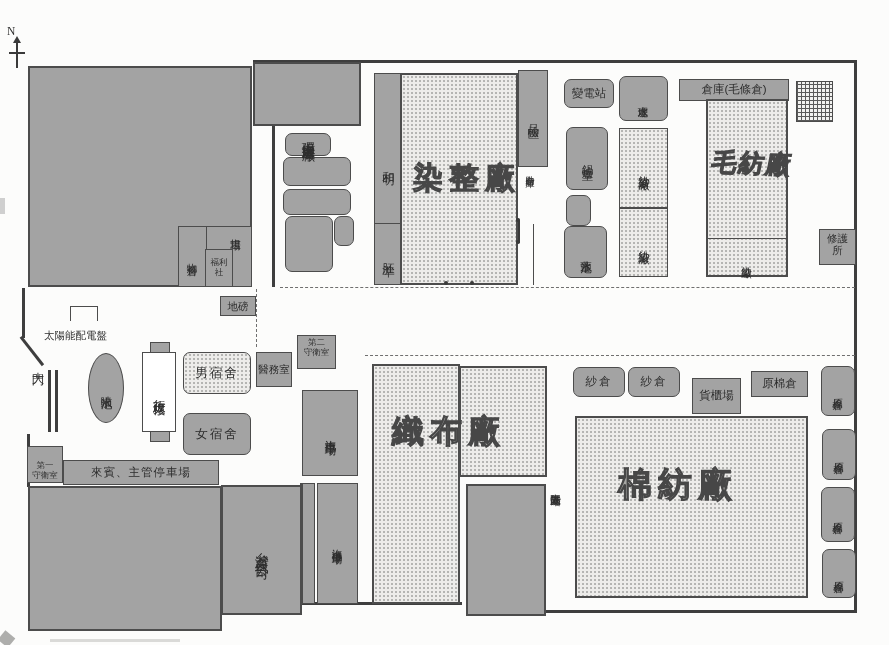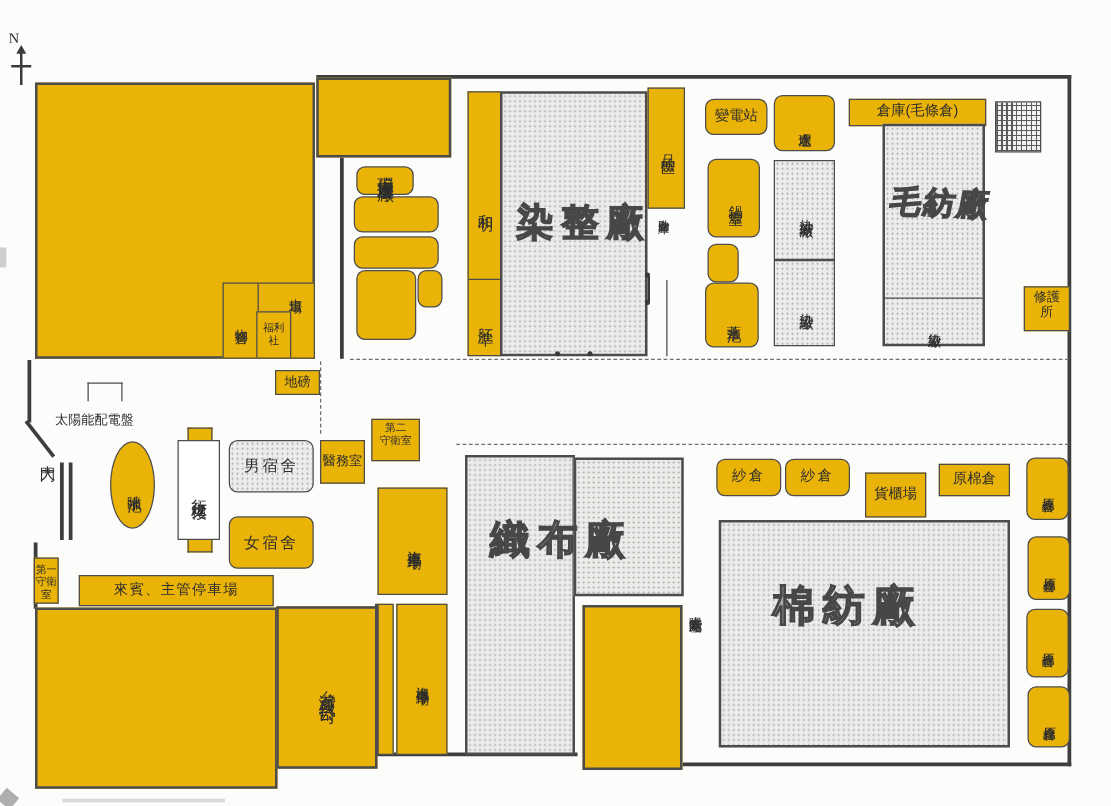--- a/index.html
+++ b/index.html
@@ -1,19 +1,19 @@
 <!DOCTYPE html>
 <html><head>
 <meta charset="utf-8">
 <style>
   html,body{margin:0;padding:0;background:#fff;}
   .map{position:relative;width:889px;height:645px;background:#fcfcfb;overflow:hidden;
        font-family:"Liberation Sans", sans-serif;color:#2d2d2d;}
   .abs{position:absolute;}
-  .bld{position:absolute;background:#eab308;border:1.6px solid #4c4c4c;box-sizing:border-box;
+  .bld{position:absolute;background:#a3a3a3;border:1.6px solid #4c4c4c;box-sizing:border-box;
        display:flex;align-items:center;justify-content:center;text-align:center;line-height:1.15;}
   .noflex{display:block;}
   .rnd{border-radius:7px;}
   .hatch{background-color:#edecea;
          background-image:radial-gradient(circle,#b3b3b1 0.7px,transparent 1px);
          background-size:4px 4px;}
   .xhatch{background-color:#f2f2f0;
           background-image:repeating-linear-gradient(0deg,#5a5a5a 0,#5a5a5a 1px,transparent 1px,transparent 4px),
                            repeating-linear-gradient(90deg,#5a5a5a 0,#5a5a5a 1px,transparent 1px,transparent 4px);}
   .vt{writing-mode:vertical-rl;text-orientation:upright;letter-spacing:2px;}
@@ -62,21 +62,21 @@
   <div class="dash-h" style="left:280px;top:287px;width:575px;"></div>
   <div class="dash-h" style="left:365px;top:355px;width:490px;"></div>
 
   <div class="abs" style="left:70px;top:306px;width:28px;height:15px;border:1.6px solid #4c4c4c;border-bottom:none;box-sizing:border-box;"></div>
   <div class="t fs10" style="left:44px;top:329px;">太陽能配電盤</div>
 
   <div class="t fs12 vt" style="left:29px;top:362px;height:52px;">大門</div>
   <div class="wall" style="left:48px;top:370px;width:2.5px;height:62px;"></div>
   <div class="wall" style="left:55px;top:370px;width:2.5px;height:62px;"></div>
 
-  <div class="bld noflex" style="left:27px;top:446px;width:20px;height:37px;border-width:1.5px;padding-top:4px;">
+  <div class="bld noflex" style="left:27px;top:446px;width:36px;height:37px;border-width:1.5px;padding-top:14px;">
     <div class="fs8" style="text-align:center;">第一</div>
     <div class="fs8" style="text-align:center;">守衛室</div>
   </div>
 
   <div class="bld fs11" style="left:63px;top:460px;width:156px;height:25px;border-width:1.6px;letter-spacing:1px;">來賓、主管停車場</div>
 
   <div class="bld" style="left:28px;top:486px;width:194px;height:145px;border-width:2px;"></div>
   <div class="bld vt fs13" style="left:221px;top:485px;width:81px;height:130px;border-width:2px;letter-spacing:3px;">台灣多代公司</div>
 
   <div class="bld vt fs11" style="left:88px;top:353px;width:36px;height:70px;border-radius:50%;letter-spacing:1px;">噴水池</div>

